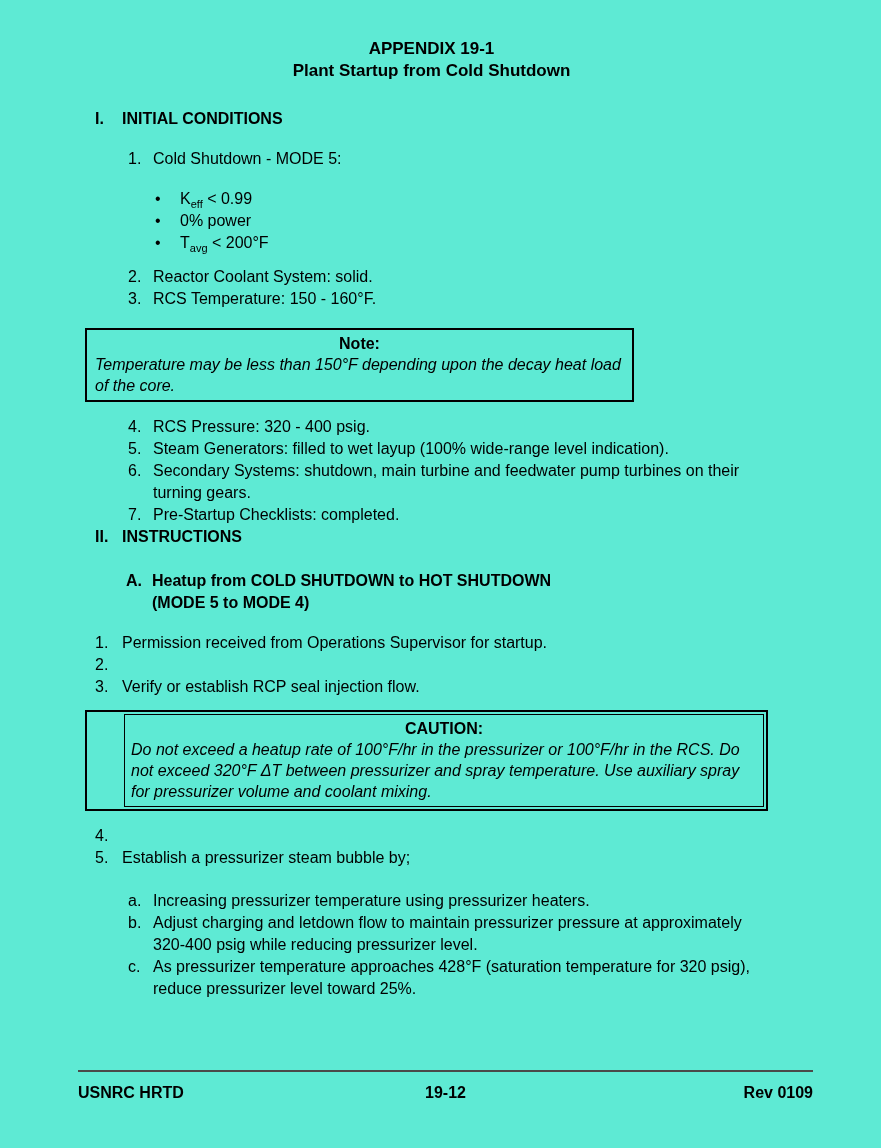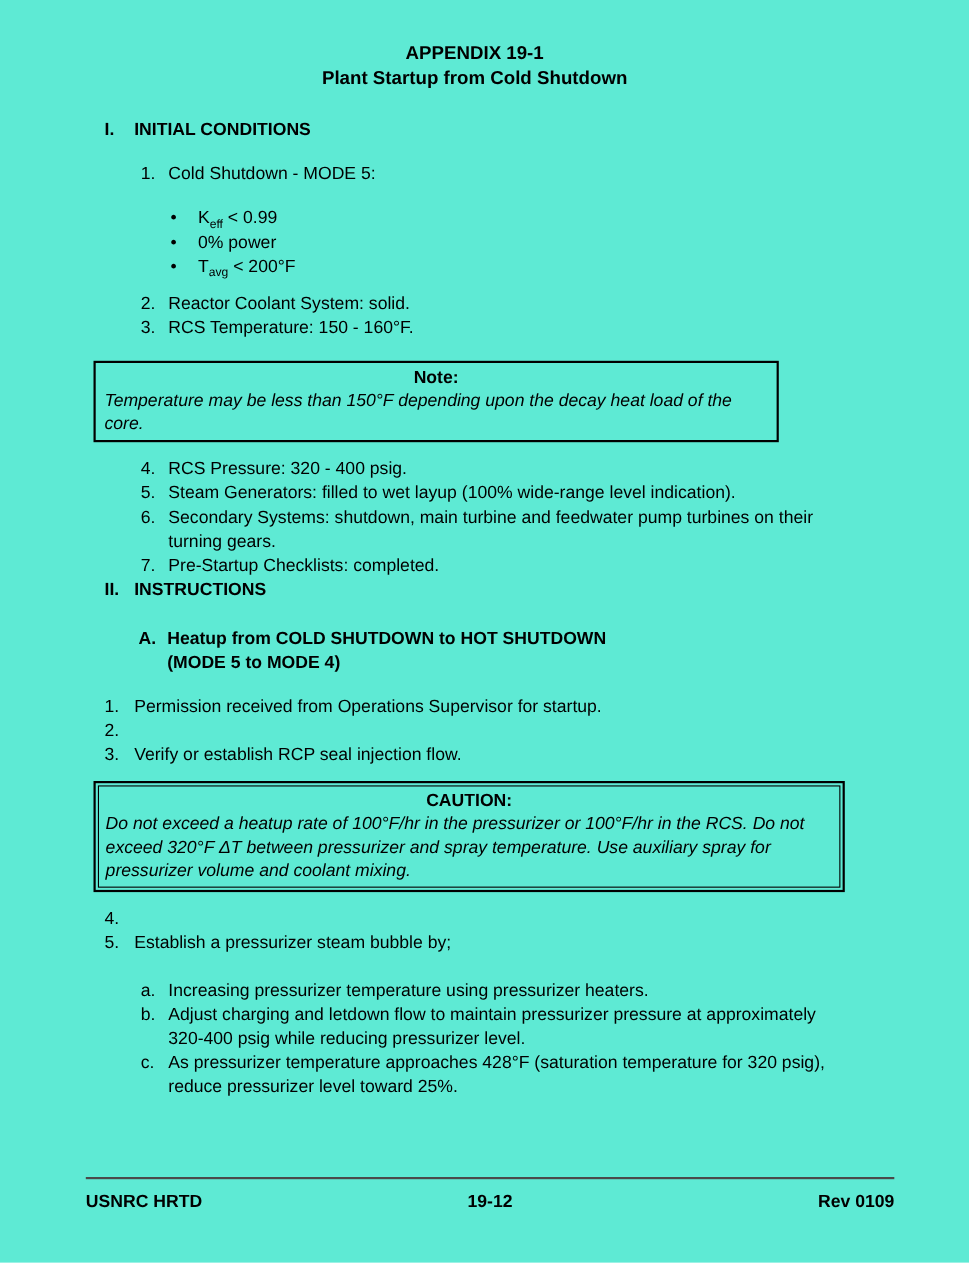--- a/index.html
+++ b/index.html
@@ -56,36 +56,37 @@
   .subitems .lbl { width: 25px; }
   .subitems .txt { max-width: 598px; }
 
   .item1 { margin-top: 18px; }
 
   sub { font-size: 11px; line-height: 0; }
 
   .note-box {
     margin-top: 18px;
     margin-left: -10px;   
-    width: 623px;
+    width: 549px;
     border: 2px solid #000;
     padding: 3px 8px 4px 8px;
     line-height: 21px;
   }
   .caution-outer {
     margin-top: 12px;
     margin-left: -10px;
     width: 683px;
     border: 2px solid #000;
     padding: 2px;
   }
   .caution-inner {
     border: 1px solid #000;
     padding: 3px 6px 4px 6px;
     line-height: 21px;
+    margin-left: 35px;
   }
   .box-label { text-align: center; font-weight: bold; }
   .box-body { font-style: italic; }
 
   .footer {
     position: absolute;
     left: 78px;
     right: 68px;
     top: 1070px;
   }

